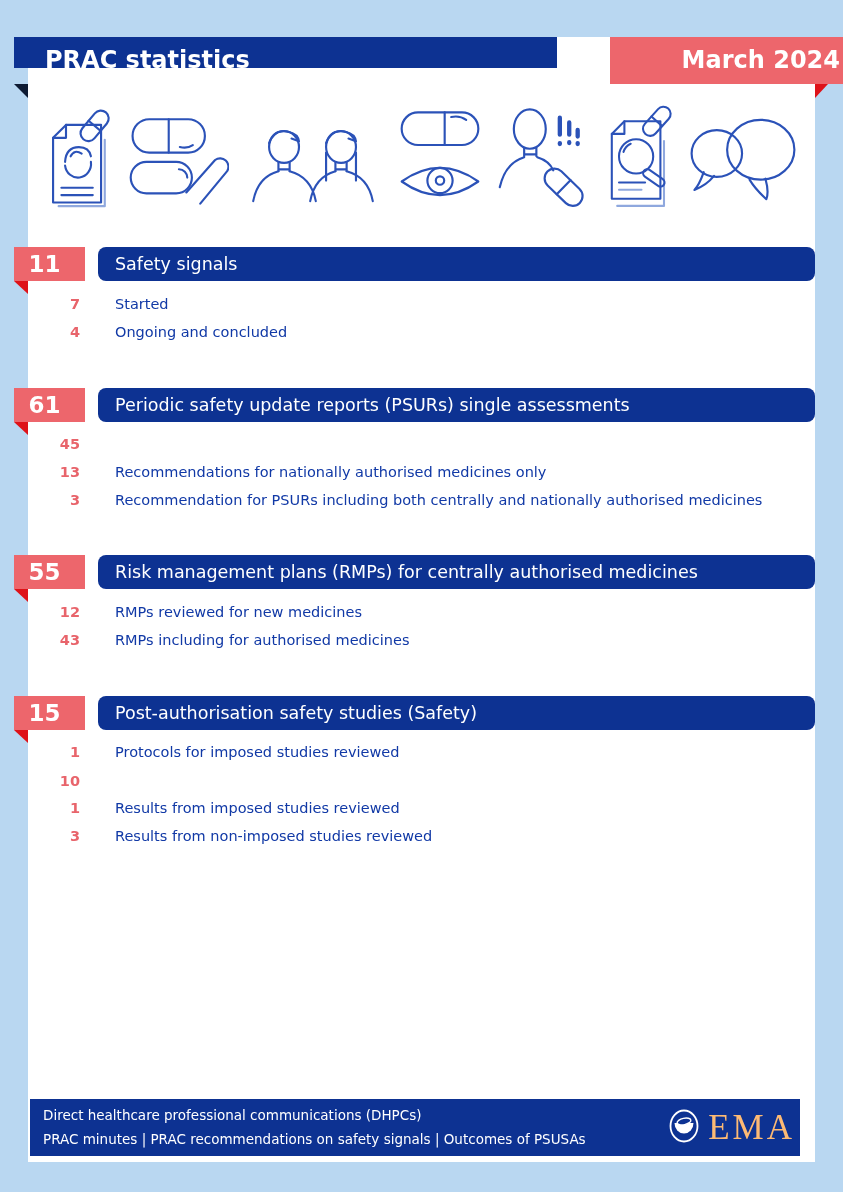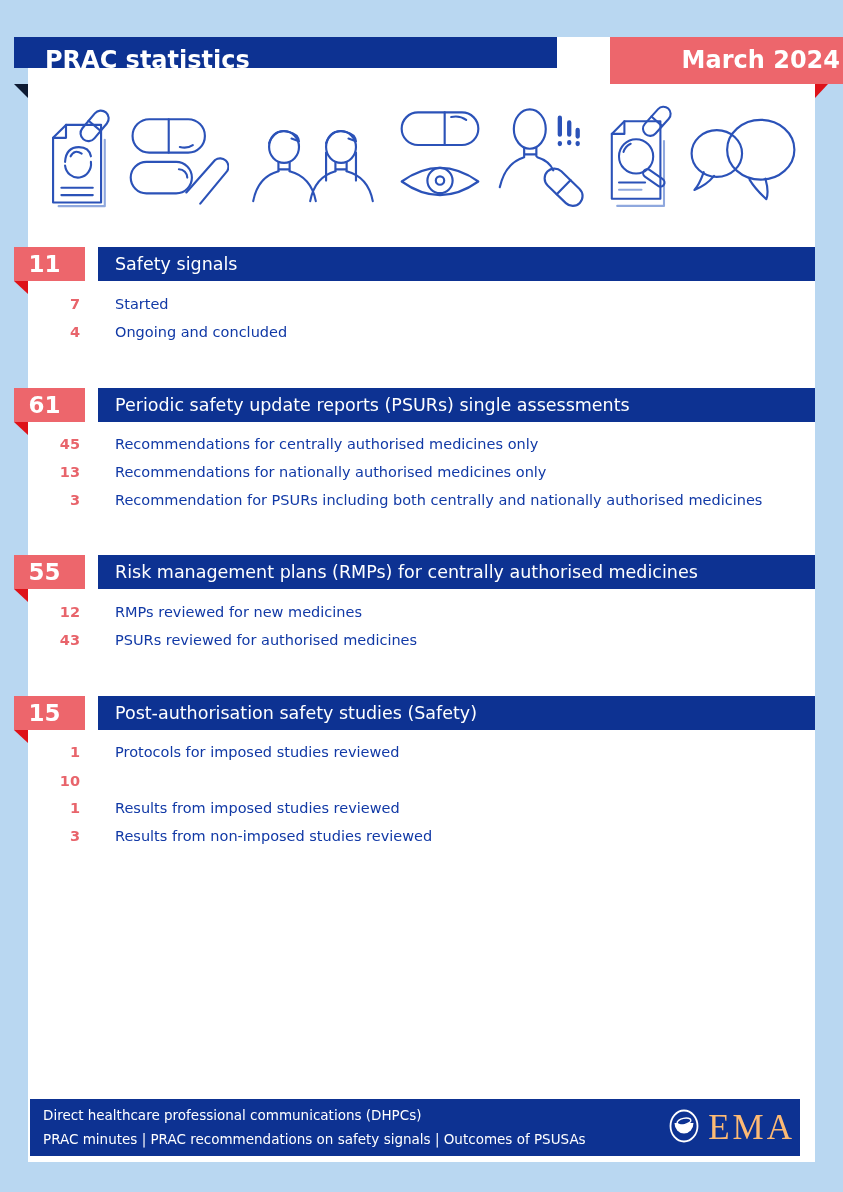--- a/index.html
+++ b/index.html
@@ -27,21 +27,21 @@
   .ic{stroke:#2b52b8;fill:none;stroke-width:2.3;stroke-linecap:round;stroke-linejoin:round;}
   .icl{stroke:#8fa8de;fill:none;stroke-width:2.3;stroke-linecap:round;stroke-linejoin:round;}
   .icb{stroke:#2b52b8;fill:none;stroke-width:4.6;stroke-linecap:round;}
   
   .section{left:0;top:0;width:843px;height:0;}
   .badge{position:absolute;left:14px;top:0;width:71px;height:34px;background:#ed666c;
     color:#fff;font-size:23px;font-weight:bold;line-height:34px;text-align:center;padding-right:10px;box-sizing:border-box;}
   .badge-fold{position:absolute;left:14px;top:34px;width:14px;height:13px;background:#de1219;
     clip-path:polygon(0 0,100% 0,100% 100%);}
   .sec-bar{position:absolute;left:98px;top:0;width:717px;height:34px;background:#0d3292;
-    color:#fff;font-size:17.5px;line-height:34px;padding-left:17px;box-sizing:border-box;white-space:nowrap;}
+    color:#fff;font-size:17.5px;line-height:34px;padding-left:17px;box-sizing:border-box;white-space:nowrap;border-radius:8px;}
   .row{position:absolute;left:0;width:843px;height:20px;}
   .num{position:absolute;left:28px;top:0;width:52px;text-align:right;
     color:#e8646b;font-size:14.5px;font-weight:bold;line-height:20px;}
   .lbl{position:absolute;left:115px;top:0;color:#1139a6;font-size:14.5px;line-height:20px;white-space:nowrap;}
   
   .footer{left:30px;top:1099px;width:770px;height:57px;background:#0d3292;color:#fff;}
   .footer-links{position:absolute;left:13px;top:8px;display:flex;flex-direction:column;gap:7px;}
   .flink{font-size:13.5px;line-height:17px;color:#fff;white-space:nowrap;cursor:pointer;}
   .logo{position:absolute;right:5px;top:6px;height:45px;display:flex;align-items:center;gap:8px;}
   .logo-text{font-family:"Liberation Serif","DejaVu Serif",serif;font-size:35px;color:#fdba74;letter-spacing:3px;line-height:45px;}
@@ -160,21 +160,20 @@
     <span class="lbl">Ongoing and concluded</span>
   </div>
 </div>
 
 <div class="abs section" style="top:388px">
   <div class="badge">61</div>
   <div class="badge-fold"></div>
   <div class="sec-bar">Periodic safety update reports (PSURs) single assessments</div>
   <div class="row" style="top:46px">
     <span class="num">45</span>
-    <span class="lbl">Recommendations for centrally authorised medicines only</span>
   </div>
   <div class="row" style="top:74px">
     <span class="num">13</span>
     <span class="lbl">Recommendations for nationally authorised medicines only</span>
   </div>
   <div class="row" style="top:102px">
     <span class="num">3</span>
     <span class="lbl">Recommendation for PSURs including both centrally and nationally authorised medicines</span>
   </div>
 </div>
@@ -182,21 +181,21 @@
 <div class="abs section" style="top:555px">
   <div class="badge">55</div>
   <div class="badge-fold"></div>
   <div class="sec-bar">Risk management plans (RMPs) for centrally authorised medicines</div>
   <div class="row" style="top:47px">
     <span class="num">12</span>
     <span class="lbl">RMPs reviewed for new medicines</span>
   </div>
   <div class="row" style="top:75px">
     <span class="num">43</span>
-    <span class="lbl">PSURs reviewed for authorised medicines</span>
+    <span class="lbl">RMPs including for authorised medicines</span>
   </div>
 </div>
 
 <div class="abs section" style="top:696px">
   <div class="badge">15</div>
   <div class="badge-fold"></div>
   <div class="sec-bar">Post-authorisation safety studies (Safety)</div>
   <div class="row" style="top:46px">
     <span class="num">1</span>
     <span class="lbl">Protocols for imposed studies reviewed</span>

